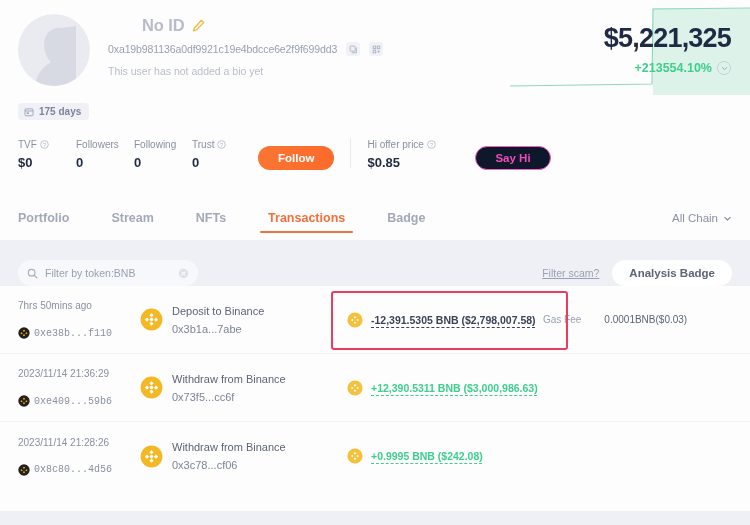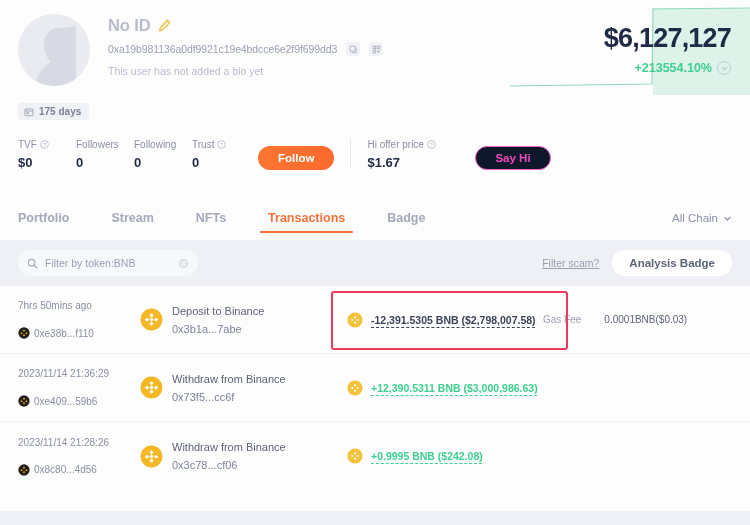--- a/index.html
+++ b/index.html
@@ -68,20 +68,21 @@
     width: 46px;
     height: 64px;
   }
 
   .id-block { padding-top: 2px; }
 
   .name-line {
     display: flex;
     align-items: center;
     gap: 7px;
+    margin-left: 34px;
   }
   .user-name {
     font-size: 16.5px;
     font-weight: 700;
     color: #b9bdcb;
     letter-spacing: -0.1px;
   }
   .pencil-icon { width: 13px; height: 13px; display: block; }
 
   .addr-line {
@@ -275,21 +276,21 @@
     font-size: 11.5px;
     color: #8a90a3;
     cursor: pointer;
   }
   .chain-select svg { width: 9px; height: 9px; display: block; }
 
   
   .filter-row {
     height: 46px;
     display: flex;
-    align-items: center;
+    align-items: flex-end;
     padding: 0 18px;
     background: #eef0f5;
   }
   .search-pill {
     display: flex;
     align-items: center;
     gap: 7px;
     background: #f7f8fb;
     border-radius: 13px;
     height: 26px;
@@ -354,20 +355,21 @@
   .tx-time {
     font-size: 10px;
     color: #8a90a3;
     white-space: nowrap;
   }
   .tx-hash-line {
     display: flex;
     align-items: center;
     gap: 4px;
     margin-top: 16px;
+    font-family: Liberation Mono, monospace;
   }
   .chain-dot {
     width: 12px; height: 12px;
     flex: 0 0 auto;
     display: block;
   }
   .tx-hash {
     font-size: 10px;
     color: #8a90a3;
     white-space: nowrap;
@@ -493,21 +495,21 @@
     <div class="days-badge">
       <svg viewBox="0 0 16 16">
         <rect x="1.6" y="3" width="12.8" height="11" rx="1.6" fill="none" stroke="#98a0b3" stroke-width="1.4"></rect>
         <path d="M1.6 6.4 H14.4" stroke="#98a0b3" stroke-width="1.4"></path>
         <rect x="4.4" y="8.6" width="3.4" height="2.6" fill="#98a0b3"></rect>
       </svg>
       <span>175 days</span>
     </div>
 
     <div class="balance-block">
-      <div class="balance-amount">$6,127,127</div>
+      <div class="balance-amount">$5,221,325</div>
       <div class="balance-change-row">
         <span class="balance-change">+213554.10%</span>
         <span class="chev-circle">
           <svg viewBox="0 0 12 12">
             <path d="M2.4 4.4 L6 8 L9.6 4.4" fill="none" stroke="#9aa0b2" stroke-width="1.6" stroke-linecap="round" stroke-linejoin="round"></path>
           </svg>
         </span>
       </div>
     </div>
 
@@ -555,21 +557,21 @@
       <div class="divider-v"></div>
 
       <div class="stat offer-stat">
         <div class="stat-label">
           <span>Hi offer price</span>
           <svg class="q-icon" viewBox="0 0 12 12">
             <circle cx="6" cy="6" r="5.1" fill="none" stroke="#b3b9c9" stroke-width="1.1"></circle>
             <text x="6" y="8.7" font-size="7.4" fill="#b3b9c9" text-anchor="middle" font-family="Liberation Sans, sans-serif">?</text>
           </svg>
         </div>
-        <div class="stat-value">$1.67</div>
+        <div class="stat-value">$0.85</div>
       </div>
 
       <button class="sayhi-btn">Say Hi</button>
     </div>
   </div>
 
   <div class="tabs-bar">
     <div class="tabs">
       <div class="tab">Portfolio</div>
       <div class="tab">Stream</div>

